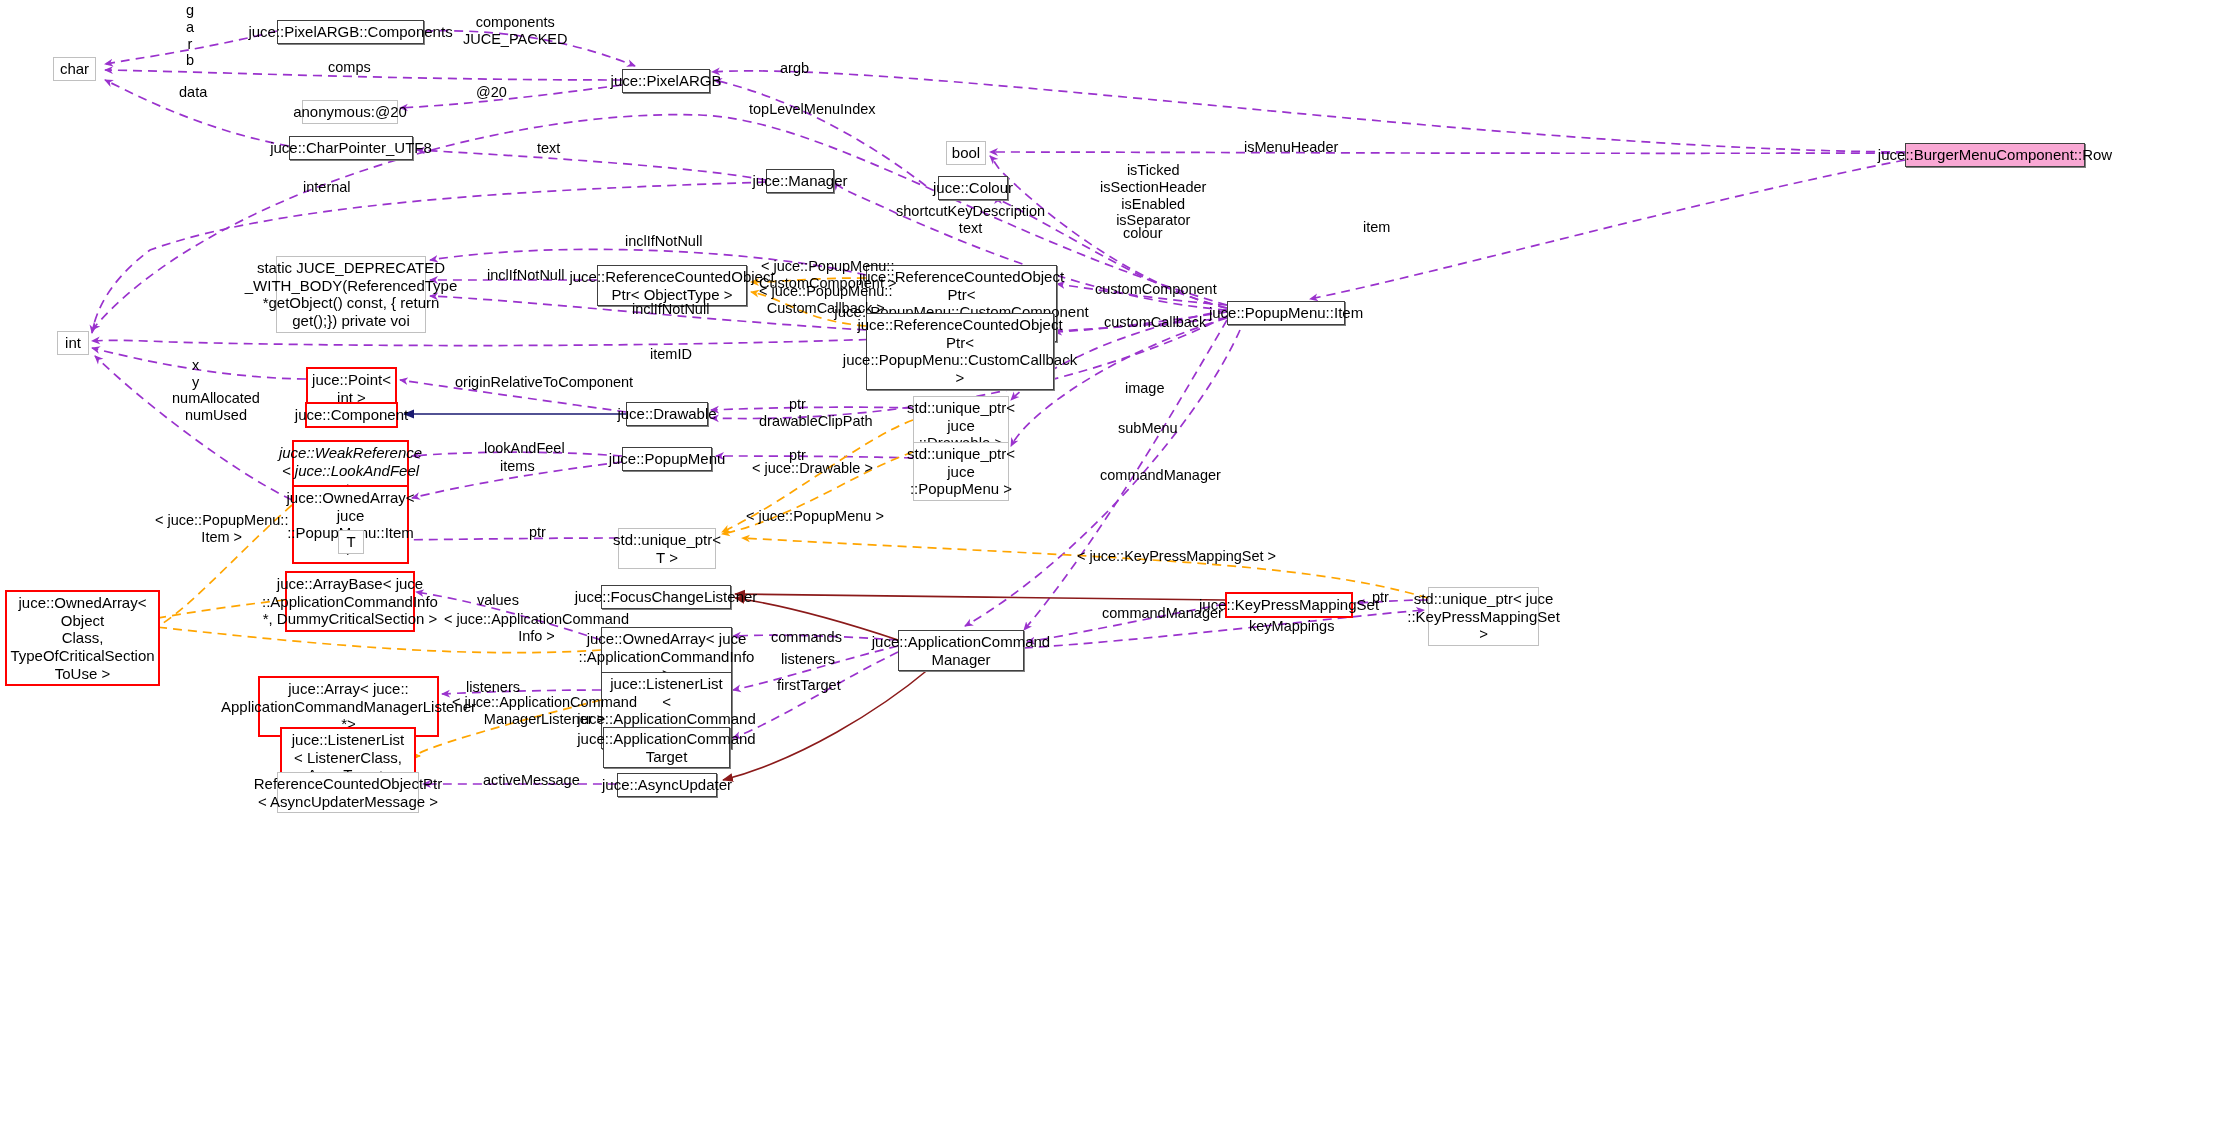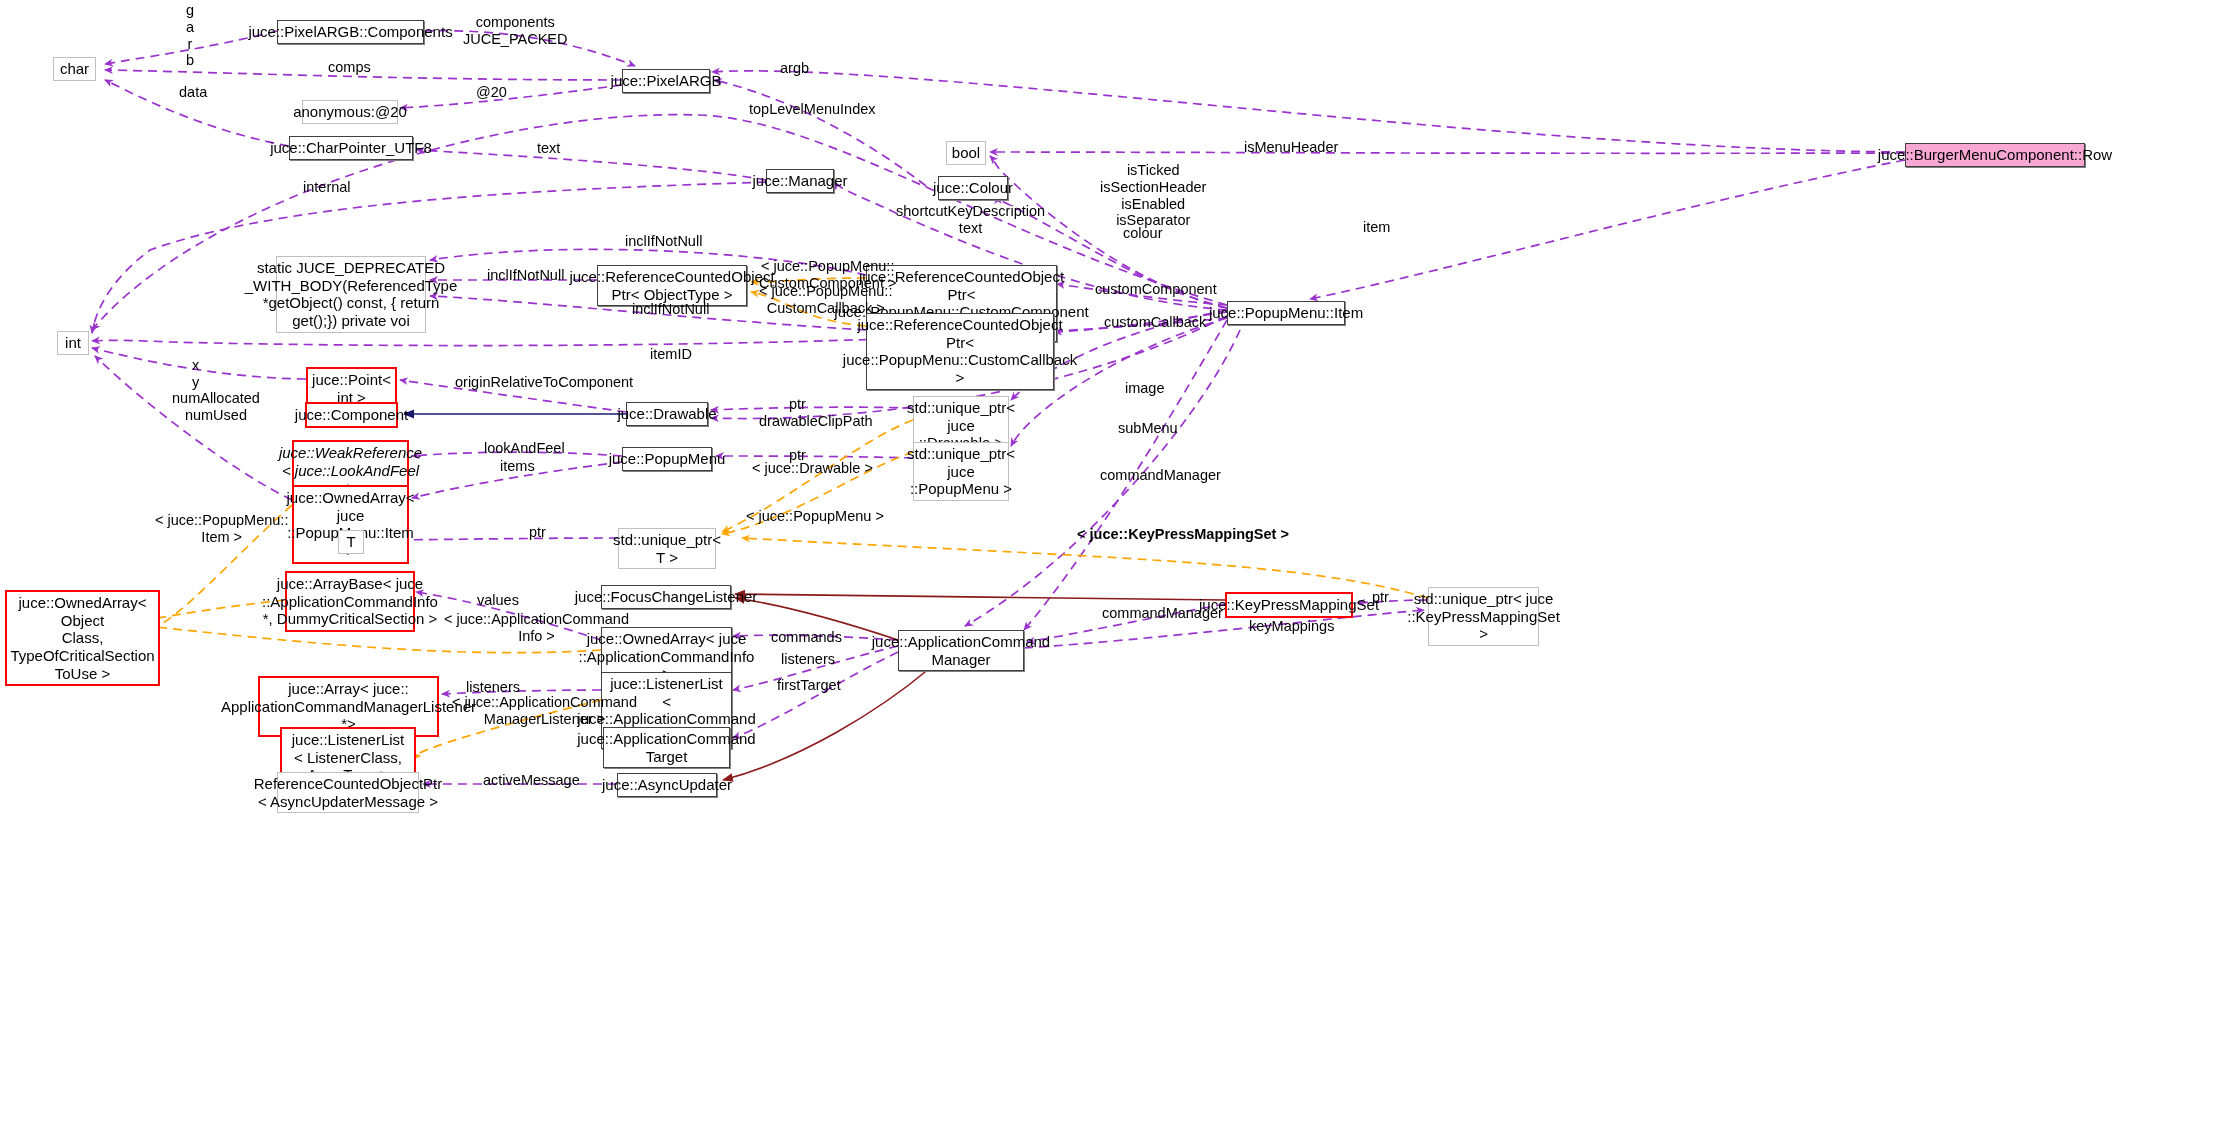--- a/index.html
+++ b/index.html
@@ -268,21 +268,21 @@
       <div class="edgelabel" style="left: 1118px; top: 420px;">subMenu</div>
       <div class="edgelabel" style="left: 484px; top: 440px;">lookAndFeel</div>
       <div class="edgelabel" style="left: 500px; top: 458px;">items</div>
       <div class="edgelabel" style="left: 789px; top: 447px;">ptr</div>
       <div class="edgelabel" style="left: 752px; top: 460px;">&lt; juce::Drawable &gt;</div>
       <div class="edgelabel" style="left: 1100px; top: 467px;">commandManager</div>
       <div class="edgelabel" style="left: 155px; top: 512px;">&lt; juce::PopupMenu::
 Item &gt;</div>
       <div class="edgelabel" style="left: 746px; top: 508px;">&lt; juce::PopupMenu &gt;</div>
       <div class="edgelabel" style="left: 529px; top: 524px;">ptr</div>
-      <div class="edgelabel" style="left: 1077px; top: 526px; font-weight: bold;">&lt; juce::KeyPressMappingSet &gt;</div>
+      <div class="edgelabel" style="left: 1077px; top: 548px;">&lt; juce::KeyPressMappingSet &gt;</div>
       <div class="edgelabel" style="left: 477px; top: 592px;">values</div>
       <div class="edgelabel" style="left: 444px; top: 611px;">&lt; juce::ApplicationCommand
 Info &gt;</div>
       <div class="edgelabel" style="left: 771px; top: 629px;">commands</div>
       <div class="edgelabel" style="left: 1102px; top: 605px;">commandManager</div>
       <div class="edgelabel" style="left: 1372px; top: 589px;">ptr</div>
       <div class="edgelabel" style="left: 781px; top: 651px;">listeners</div>
       <div class="edgelabel" style="left: 1249px; top: 618px;">keyMappings</div>
       <div class="edgelabel" style="left: 466px; top: 679px;">listeners</div>
       <div class="edgelabel" style="left: 777px; top: 677px;">firstTarget</div>

